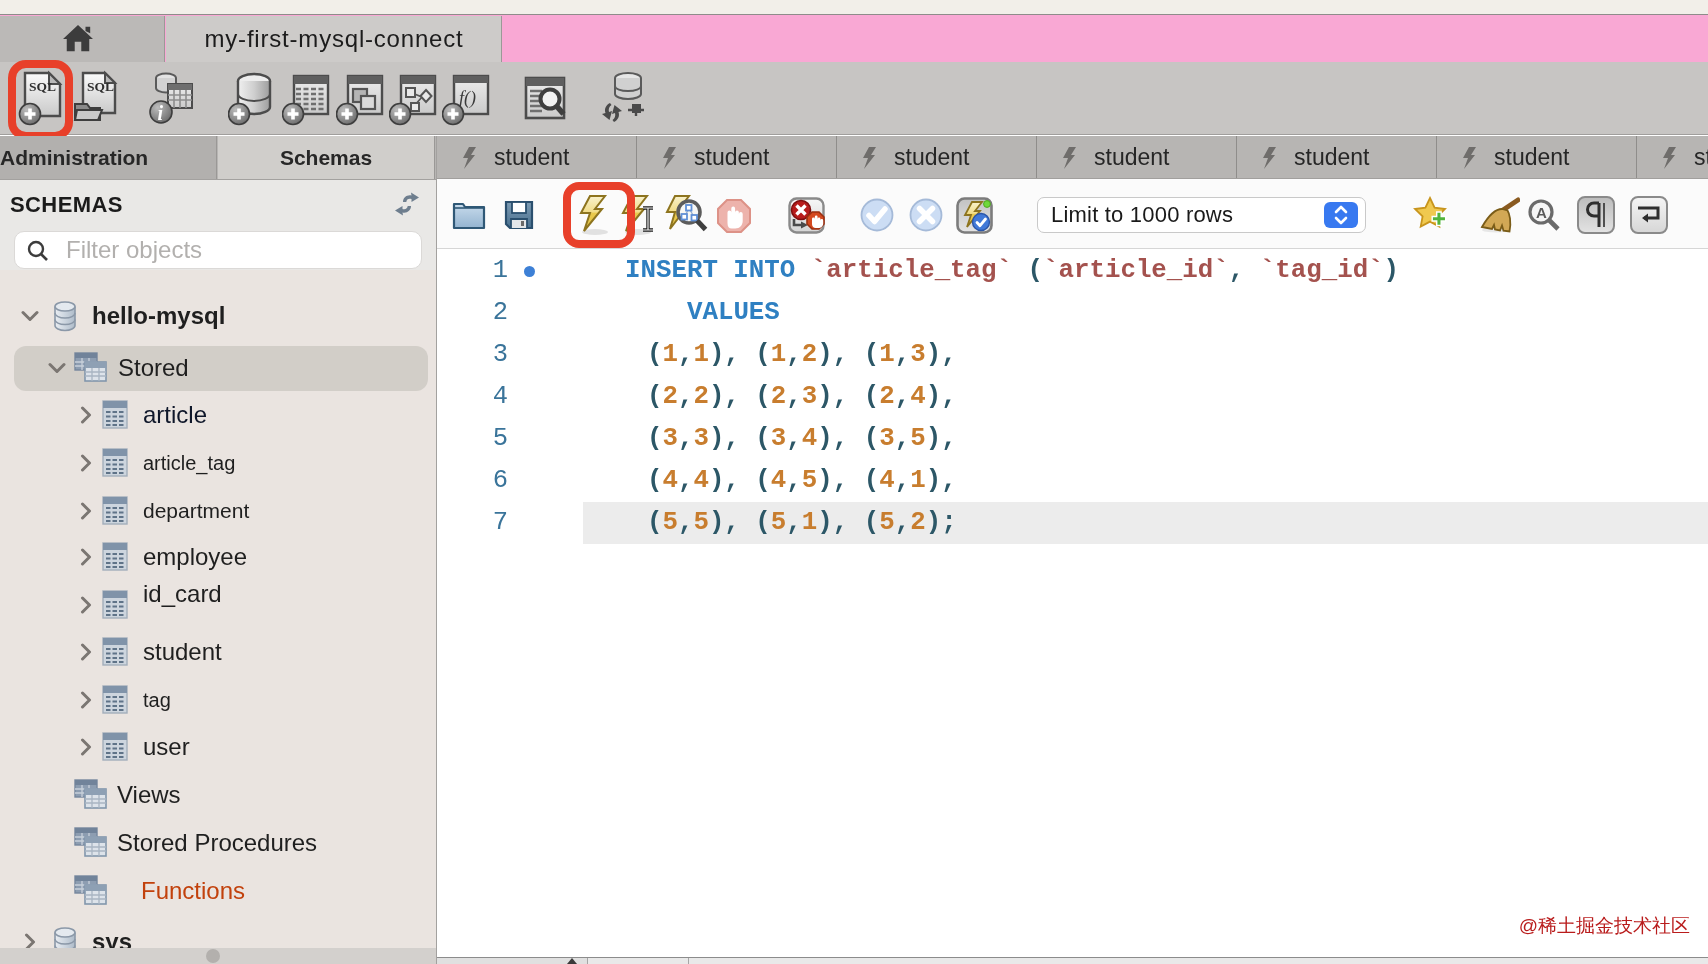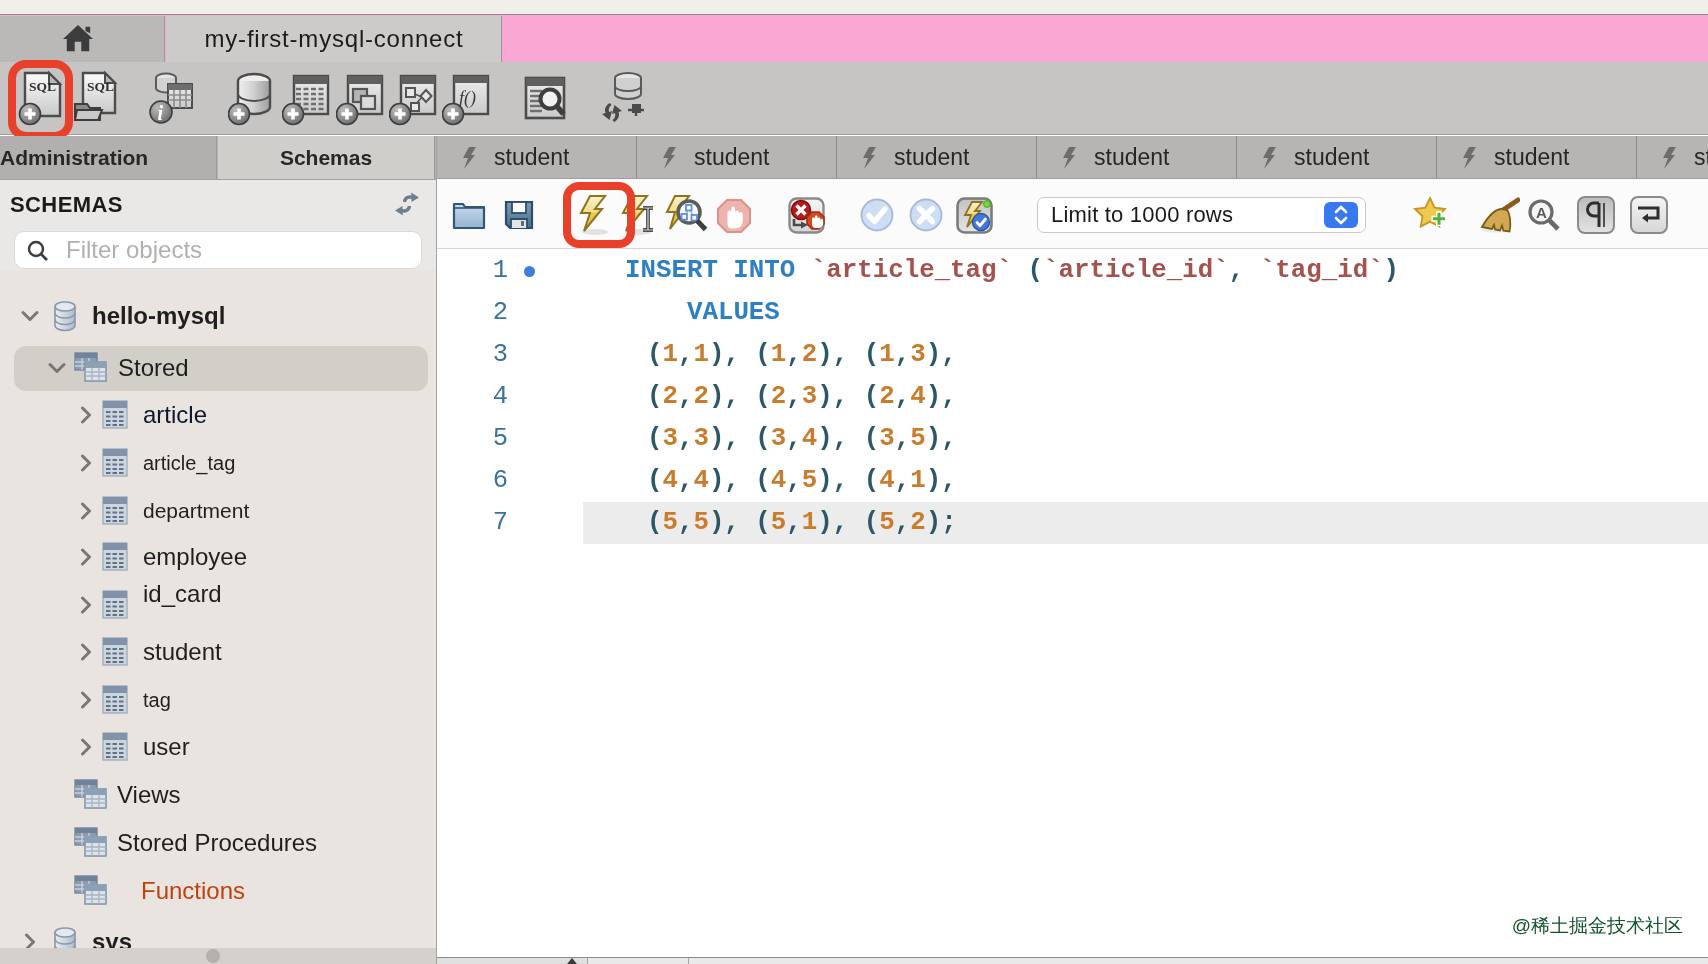--- a/index.html
+++ b/index.html
@@ -464,20 +464,20 @@
 <div class="abs" style="left:583px;top:502px;width:1125px;height:42px;background:#ececec;"></div>
 <div class="abs" style="left:420px;top:250px;width:88px;text-align:right;font-family:'Liberation Mono',monospace;font-size:25.5px;line-height:42px;color:#3a749a;">1<br>2<br>3<br>4<br>5<br>6<br>7</div>
 <div class="abs" style="left:524px;top:266px;width:11px;height:11px;border-radius:50%;background:#3d80d6;"></div>
 <pre class="abs" style="left:585px;top:250px;font-family:'Liberation Mono',monospace;font-size:25.8px;font-weight:bold;line-height:42px;letter-spacing:0;"><span class="k">INSERT INTO</span> <span class="id">`article_tag`</span> <span class="p">(</span><span class="id">`article_id`</span><span class="p">,</span> <span class="id">`tag_id`</span><span class="p">)</span>
     <span class="k">VALUES</span>
     <span class="p">(</span><span class="n">1</span><span class="p">,</span><span class="n">1</span><span class="p">)</span><span class="p">,</span> <span class="p">(</span><span class="n">1</span><span class="p">,</span><span class="n">2</span><span class="p">)</span><span class="p">,</span> <span class="p">(</span><span class="n">1</span><span class="p">,</span><span class="n">3</span><span class="p">)</span><span class="p">,</span>
     <span class="p">(</span><span class="n">2</span><span class="p">,</span><span class="n">2</span><span class="p">)</span><span class="p">,</span> <span class="p">(</span><span class="n">2</span><span class="p">,</span><span class="n">3</span><span class="p">)</span><span class="p">,</span> <span class="p">(</span><span class="n">2</span><span class="p">,</span><span class="n">4</span><span class="p">)</span><span class="p">,</span>
     <span class="p">(</span><span class="n">3</span><span class="p">,</span><span class="n">3</span><span class="p">)</span><span class="p">,</span> <span class="p">(</span><span class="n">3</span><span class="p">,</span><span class="n">4</span><span class="p">)</span><span class="p">,</span> <span class="p">(</span><span class="n">3</span><span class="p">,</span><span class="n">5</span><span class="p">)</span><span class="p">,</span>
     <span class="p">(</span><span class="n">4</span><span class="p">,</span><span class="n">4</span><span class="p">)</span><span class="p">,</span> <span class="p">(</span><span class="n">4</span><span class="p">,</span><span class="n">5</span><span class="p">)</span><span class="p">,</span> <span class="p">(</span><span class="n">4</span><span class="p">,</span><span class="n">1</span><span class="p">)</span><span class="p">,</span>
     <span class="p">(</span><span class="n">5</span><span class="p">,</span><span class="n">5</span><span class="p">)</span><span class="p">,</span> <span class="p">(</span><span class="n">5</span><span class="p">,</span><span class="n">1</span><span class="p">)</span><span class="p">,</span> <span class="p">(</span><span class="n">5</span><span class="p">,</span><span class="n">2</span><span class="p">)</span><span class="p">;</span></pre>
-<div class="abs" style="right:25px;top:913px;font-size:19px;color:#14532d;margin-left:29px;">@稀土掘金技术社区</div>
+<div class="abs" style="right:18px;top:913px;font-size:19px;color:#b91c1c;margin-left:29px;">@稀土掘金技术社区</div>
 <div class="abs" style="left:437px;top:957px;width:1271px;height:7px;background:#e9e9e9;border-top:1px solid #8c8c8c;"></div>
 <div class="abs" style="left:437px;top:958px;width:150px;height:6px;background:#e0e0e0;"></div>
 <div class="abs" style="left:587px;top:958px;width:1px;height:6px;background:#a6a6a6;"></div>
 <div class="abs" style="left:688px;top:958px;width:1px;height:6px;background:#a6a6a6;"></div>
 <svg class="abs" style="left:565px;top:958px;" width="14" height="6" viewBox="0 0 14 6">
     <path d="M7 0 l5 6 h-10 z" fill="#3a3a3a"></path>
   </svg>
 
 </body></html>

